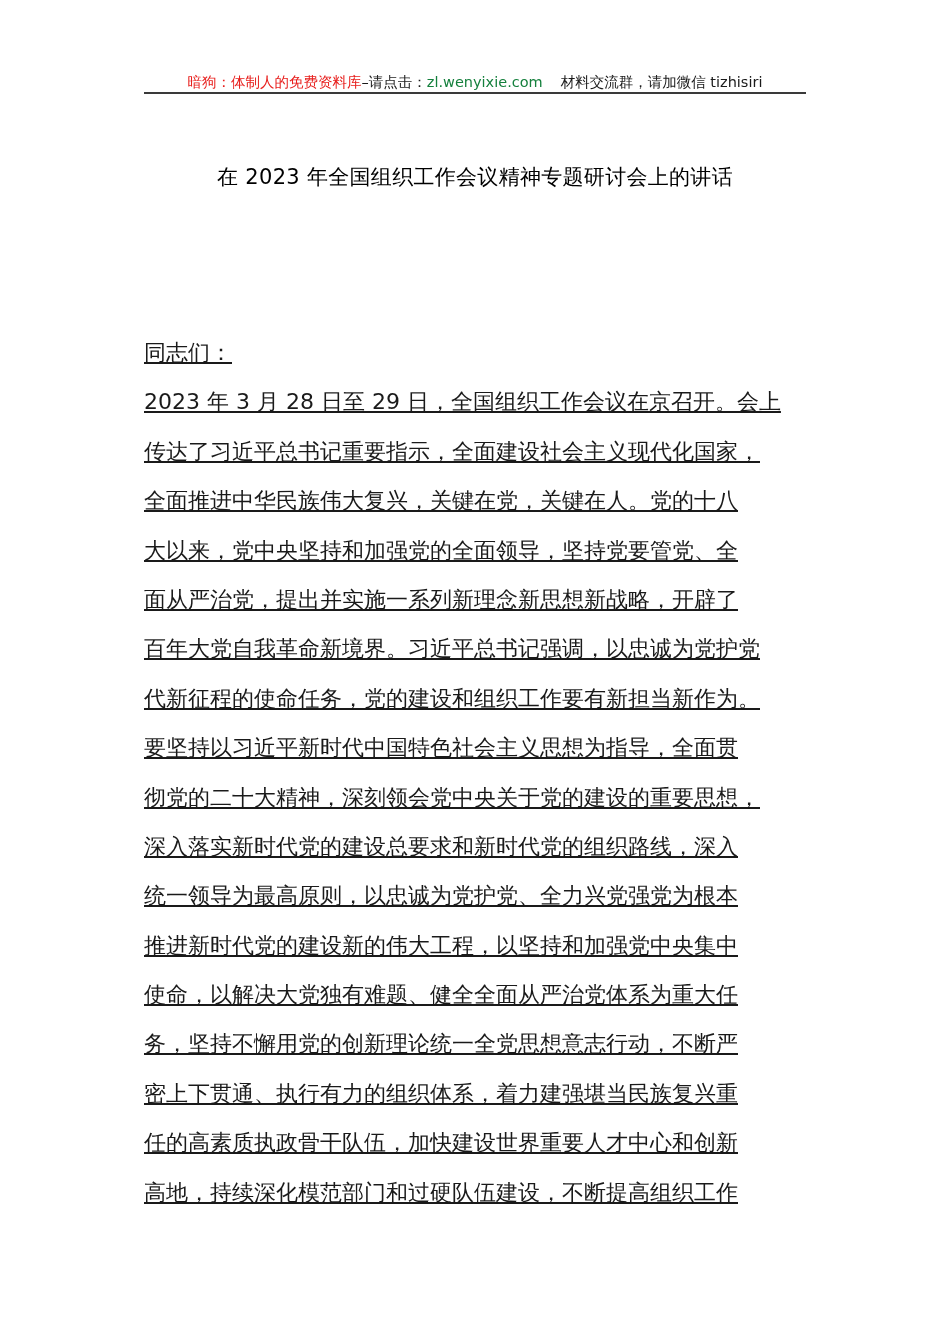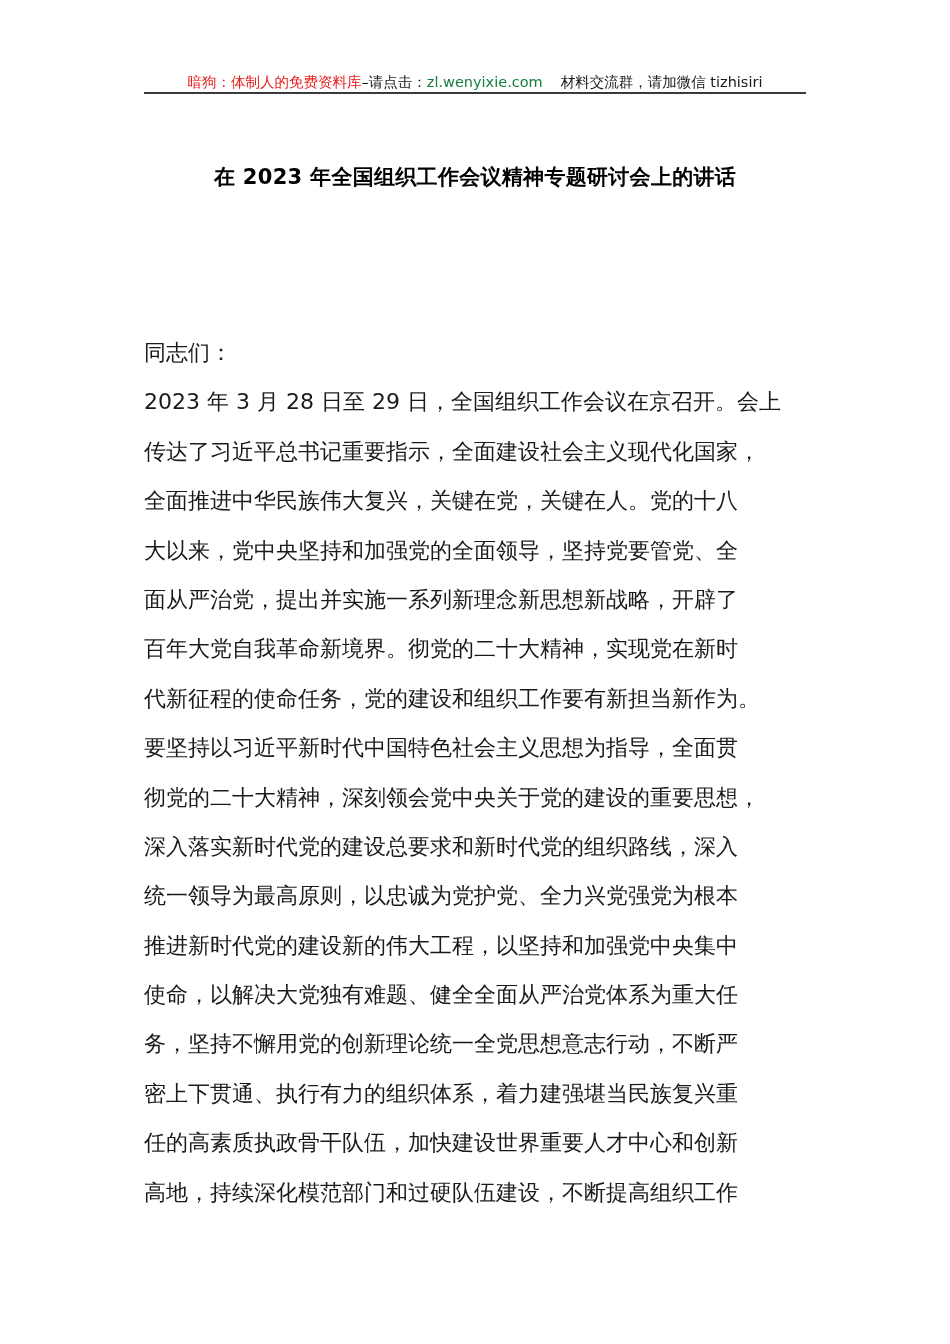--- a/index.html
+++ b/index.html
@@ -40,37 +40,38 @@
       height: 2px;
       background: #3a3a3a;
     }
     .title {
       position: absolute;
       left: 0;
       top: 160px;
       width: 950px;
       text-align: center;
       font-size: 21px;
-      font-weight: bold;
+      font-weight: normal;
       line-height: 34px;
       letter-spacing: 0.3px;
     }
     .body-text {
       position: absolute;
       left: 144px;
       top: 328px;
       width: 680px;
       font-size: 22px;
       line-height: 49.4px;
       color: #1a1a1a;
     }
     .line {
       display: block;
       white-space: nowrap;
       height: 49.4px;
+      text-decoration: underline;
     }
   </style>
 </head>
 <body>
 
 <div class="header">
   <span class="red">暗狗：体制人的免费资料库</span>
   <span class="dark">–请点击：</span>
   <span class="link">zl.wenyixie.com</span>
   <span class="gap"></span>
@@ -80,21 +81,21 @@
 
 <div class="title">在 2023 年全国组织工作会议精神专题研讨会上的讲话</div>
 
 <div class="body-text">
   <span class="line">同志们：</span>
   <span class="line">2023 年 3 月 28 日至 29 日，全国组织工作会议在京召开。会上</span>
   <span class="line">传达了习近平总书记重要指示，全面建设社会主义现代化国家，</span>
   <span class="line">全面推进中华民族伟大复兴，关键在党，关键在人。党的十八</span>
   <span class="line">大以来，党中央坚持和加强党的全面领导，坚持党要管党、全</span>
   <span class="line">面从严治党，提出并实施一系列新理念新思想新战略，开辟了</span>
-  <span class="line">百年大党自我革命新境界。彻党的二十大精神，实现党在新时</span>
+  <span class="line">百年大党自我革命新境界。习近平总书记强调，以忠诚为党护党</span>
   <span class="line">代新征程的使命任务，党的建设和组织工作要有新担当新作为。</span>
   <span class="line">要坚持以习近平新时代中国特色社会主义思想为指导，全面贯</span>
   <span class="line">彻党的二十大精神，深刻领会党中央关于党的建设的重要思想，</span>
   <span class="line">深入落实新时代党的建设总要求和新时代党的组织路线，深入</span>
   <span class="line">统一领导为最高原则，以忠诚为党护党、全力兴党强党为根本</span>
   <span class="line">推进新时代党的建设新的伟大工程，以坚持和加强党中央集中</span>
   <span class="line">使命，以解决大党独有难题、健全全面从严治党体系为重大任</span>
   <span class="line">务，坚持不懈用党的创新理论统一全党思想意志行动，不断严</span>
   <span class="line">密上下贯通、执行有力的组织体系，着力建强堪当民族复兴重</span>
   <span class="line">任的高素质执政骨干队伍，加快建设世界重要人才中心和创新</span>

